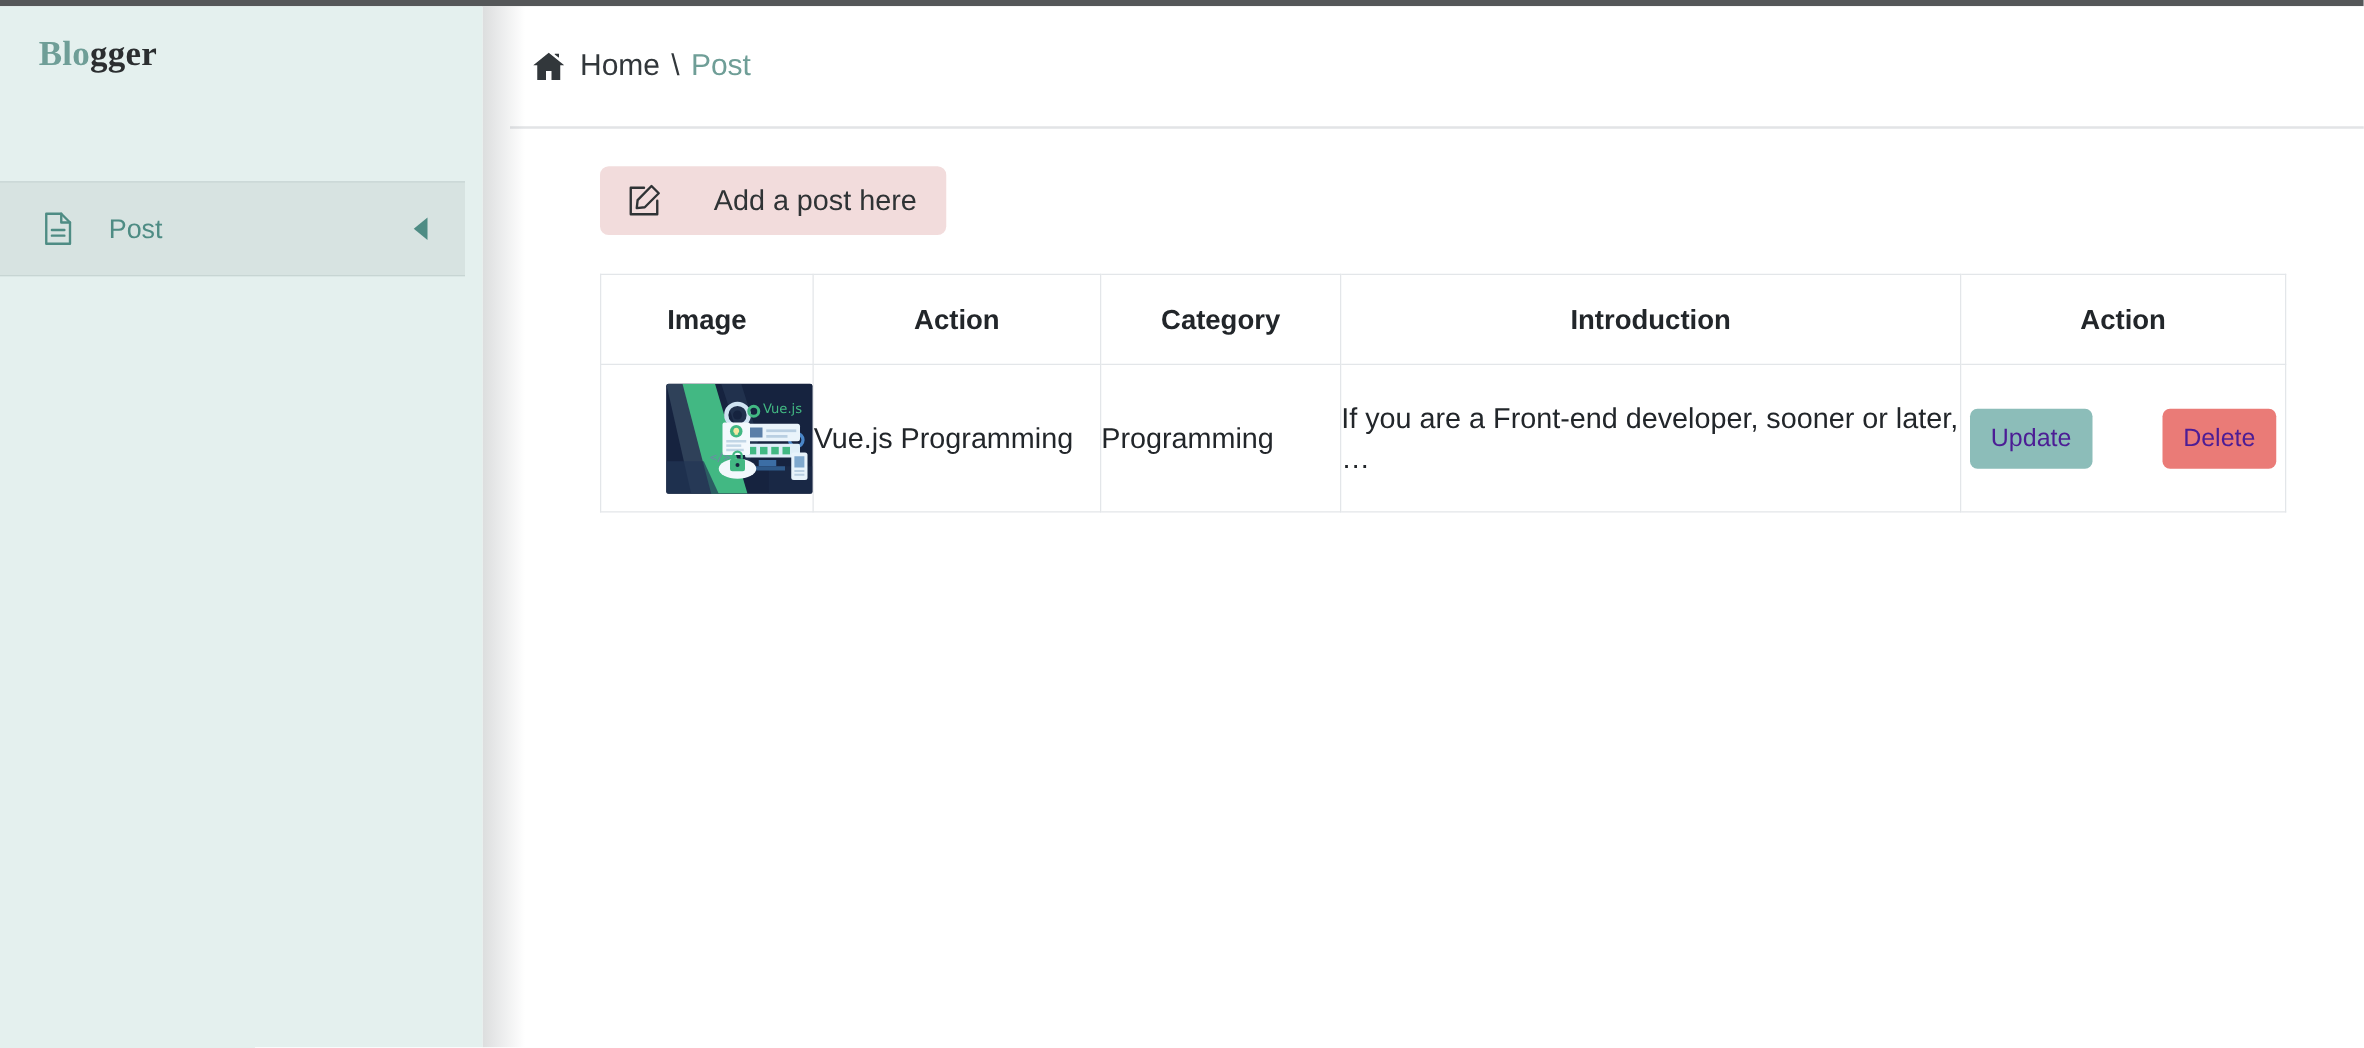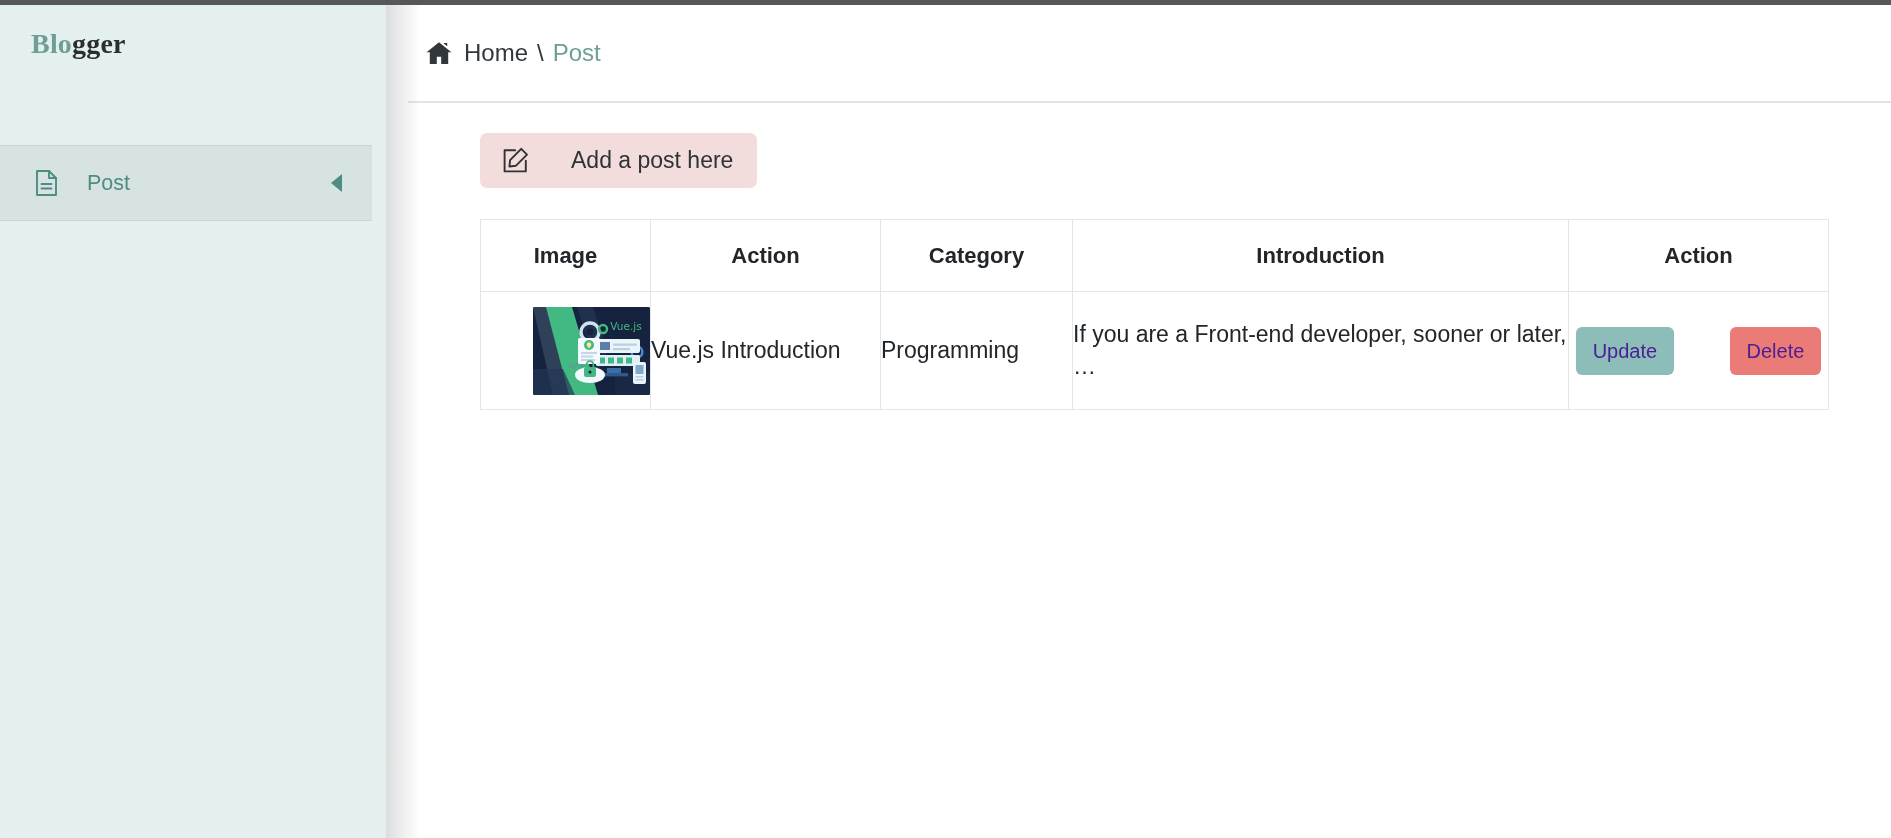--- a/index.html
+++ b/index.html
@@ -382,21 +382,21 @@
                     <circle cx="57" cy="65" r="1.6" fill="#16233f"></circle>
                     <rect x="100" y="55" width="13" height="22" rx="2" fill="#e8f3fb"></rect>
                     <rect x="102.5" y="58" width="8" height="9" fill="#7fa8cd"></rect>
                     <rect x="102.5" y="69" width="8" height="1.6" fill="#b9cfe2"></rect>
                     <rect x="102.5" y="72" width="8" height="1.6" fill="#b9cfe2"></rect>
                     <text x="35" y="62" font-family="DejaVu Sans Mono, monospace" font-size="9" fill="#6f8aa8">&lt;/&gt;</text>
                   </svg>
                 </span>
               </td>
 
-              <td class="cell-title">Vue.js Introduction</td>
+              <td class="cell-title">Vue.js Programming</td>
 
               <td class="cell-category">Programming</td>
 
               <td class="cell-desc">If you are a Front-end developer, sooner or later, …</td>
 
               <td class="cell-action">
                 <button class="act-btn act-update">Update</button>
                 <button class="act-btn act-delete">Delete</button>
               </td>
 

